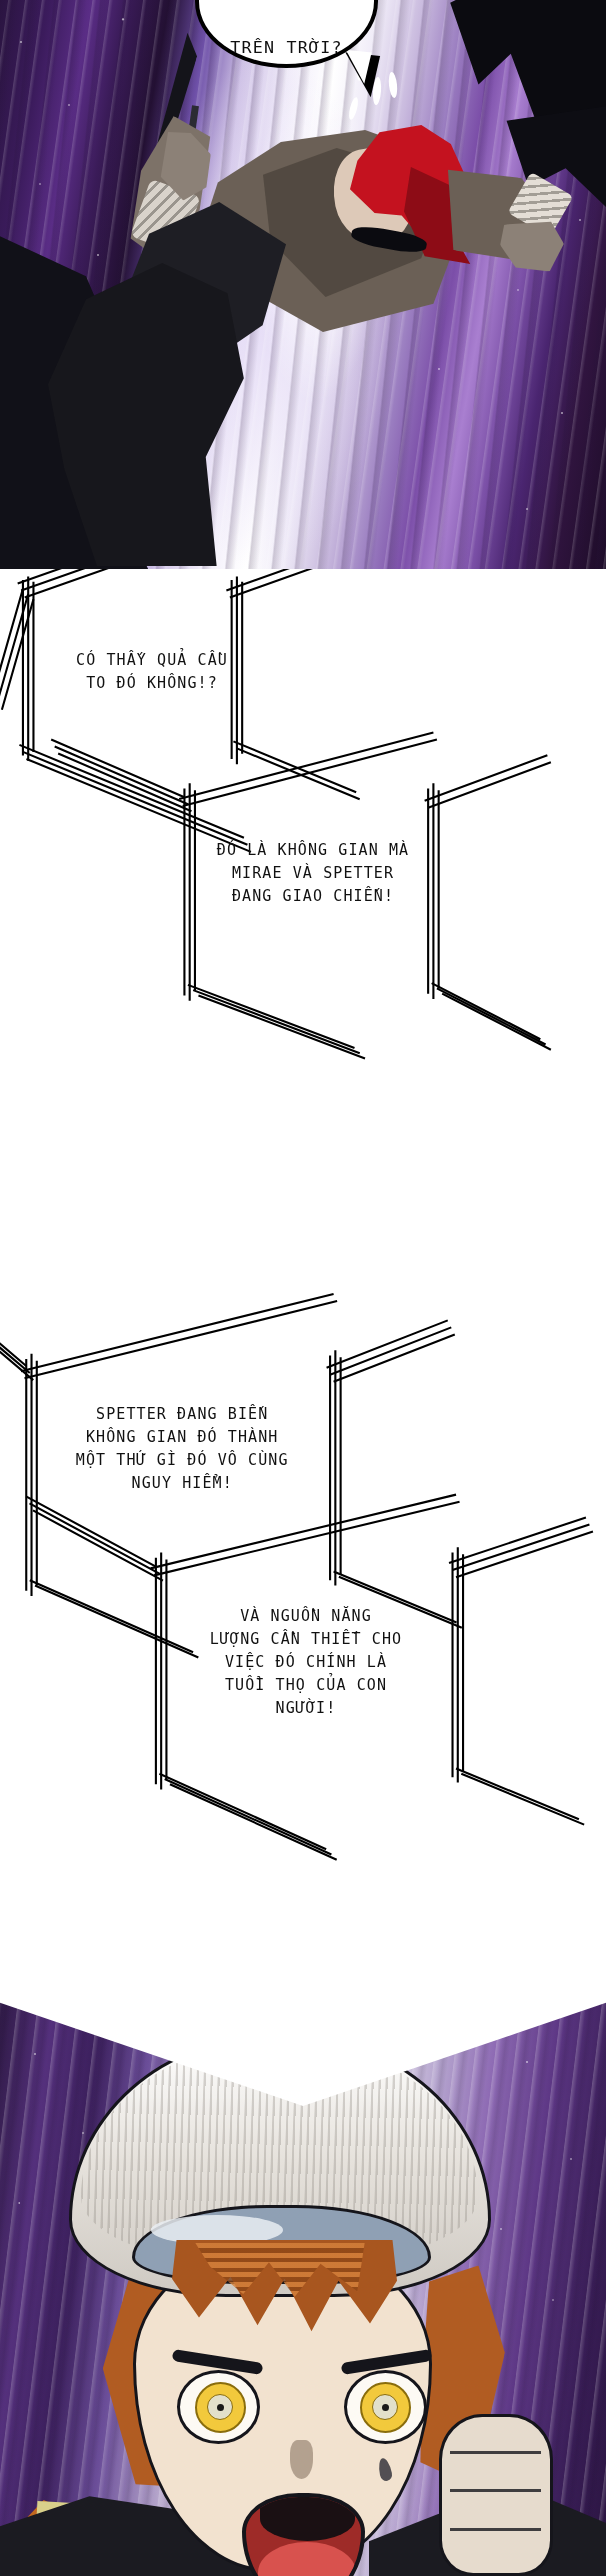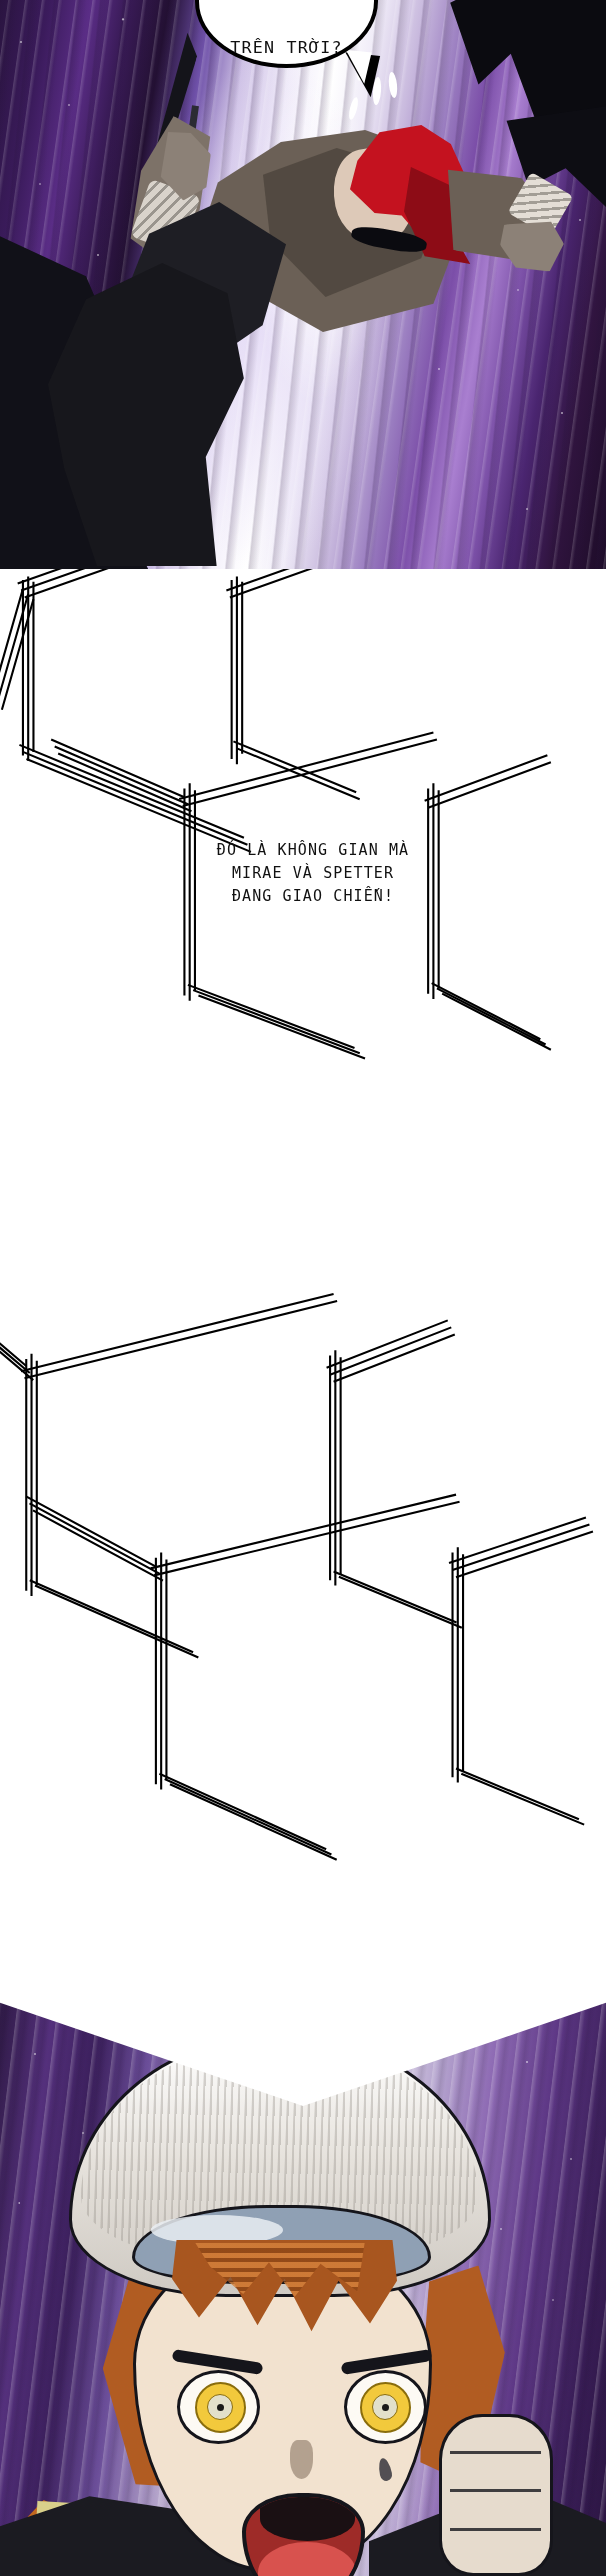--- a/index.html
+++ b/index.html
@@ -426,20 +426,22 @@
         <g fill="none" stroke="#000" stroke-width="2.4">
           <path d="M -18 144 L 18 18 M -12 150 L 24 24 M -6 156 L 30 30"></path>
           <path d="M 18 8 L 18 208 M 24 4 L 24 214 M 30 10 L 30 204"></path>
           <path d="M 12 12 L 250 -72 M 16 20 L 254 -64 M 20 28 L 258 -56"></path>
           <path d="M 14 196 L 270 302 M 18 204 L 274 310 M 22 212 L 278 318"></path>
           <path d="M 256 8 L 256 212 M 262 4 L 262 218 M 268 10 L 268 206"></path>
           <path d="M 250 20 L 390 -30 M 254 28 L 394 -22"></path>
           <path d="M 258 192 L 398 250 M 262 200 L 402 258"></path>
         </g>
       </svg>
+      <div class="hextext" style="top:76px; left:35px; width:220px;">CÓ THẤY QUẢ CẦU
+TO ĐÓ KHÔNG!?</div>
     </div>
 
     <div class="hexwrap" style="left:135px; top:216px; width:439px; height:263px;">
       <svg width="439" height="263" viewBox="0 0 500 300" aria-hidden="true">
         <g fill="none" stroke="#000" stroke-width="2.4">
           <path d="M -96 -52 L 56 14 M -92 -44 L 60 22 M -88 -36 L 64 30"></path>
           <path d="M 56 4 L 56 240 M 62 -2 L 62 246 M 68 6 L 68 234"></path>
           <path d="M 50 16 L 340 -60 M 54 24 L 344 -52"></path>
           <path d="M 60 228 L 250 300 M 66 234 L 256 306 M 72 240 L 262 312"></path>
           <path d="M 334 4 L 334 238 M 340 -2 L 340 244 M 346 6 L 346 232"></path>
@@ -457,34 +459,43 @@
         <g fill="none" stroke="#000" stroke-width="2.4">
           <path d="M -40 -60 L 40 8 M -36 -52 L 44 16 M -32 -44 L 48 24"></path>
           <path d="M 40 0 L 40 264 M 46 -6 L 46 270 M 52 2 L 52 258"></path>
           <path d="M 34 14 L 390 -74 M 38 22 L 394 -66"></path>
           <path d="M 44 252 L 230 334 M 50 258 L 236 340"></path>
           <path d="M 386 -4 L 386 252 M 392 -10 L 392 258 M 398 -2 L 398 246"></path>
           <path d="M 382 10 L 520 -44 M 386 18 L 524 -36 M 390 26 L 528 -28"></path>
           <path d="M 390 242 L 530 300 M 396 248 L 536 306"></path>
         </g>
       </svg>
+      <div class="hextext" style="top:44px; left:46px; width:290px;">SPETTER ĐANG BIẾN
+KHÔNG GIAN ĐÓ THÀNH
+MỘT THỨ GÌ ĐÓ VÔ CÙNG
+NGUY HIỂM!</div>
     </div>
 
     <div class="hexwrap" style="left:105px; top:985px; width:509px; height:299px;">
       <svg width="509" height="299" viewBox="0 0 580 340" aria-hidden="true">
         <g fill="none" stroke="#000" stroke-width="2.4">
           <path d="M -90 -66 L 58 14 M -86 -58 L 62 22 M -82 -50 L 66 30"></path>
           <path d="M 58 4 L 58 262 M 64 -2 L 64 268 M 70 6 L 70 256"></path>
           <path d="M 52 16 L 400 -68 M 56 24 L 404 -60"></path>
           <path d="M 62 250 L 252 336 M 68 256 L 258 342 M 74 262 L 264 348"></path>
           <path d="M 396 -2 L 396 254 M 402 -8 L 402 260 M 408 0 L 408 248"></path>
           <path d="M 392 10 L 548 -42 M 396 18 L 552 -34 M 400 26 L 556 -26"></path>
           <path d="M 400 244 L 540 302 M 406 250 L 546 308"></path>
         </g>
       </svg>
+      <div class="hextext" style="top:51px; left:56px; width:290px;">VÀ NGUỒN NĂNG
+LƯỢNG CẦN THIẾT CHO
+VIỆC ĐÓ CHÍNH LÀ
+TUỔI THỌ CỦA CON
+NGƯỜI!</div>
     </div>
 
   </div>
 
   <div class="panel" id="panel-bottom">
     <div class="bg-cos2"></div>
     <div class="rays3"></div>
     <div class="stars2"></div>
 
     <div class="ponytail"></div>

